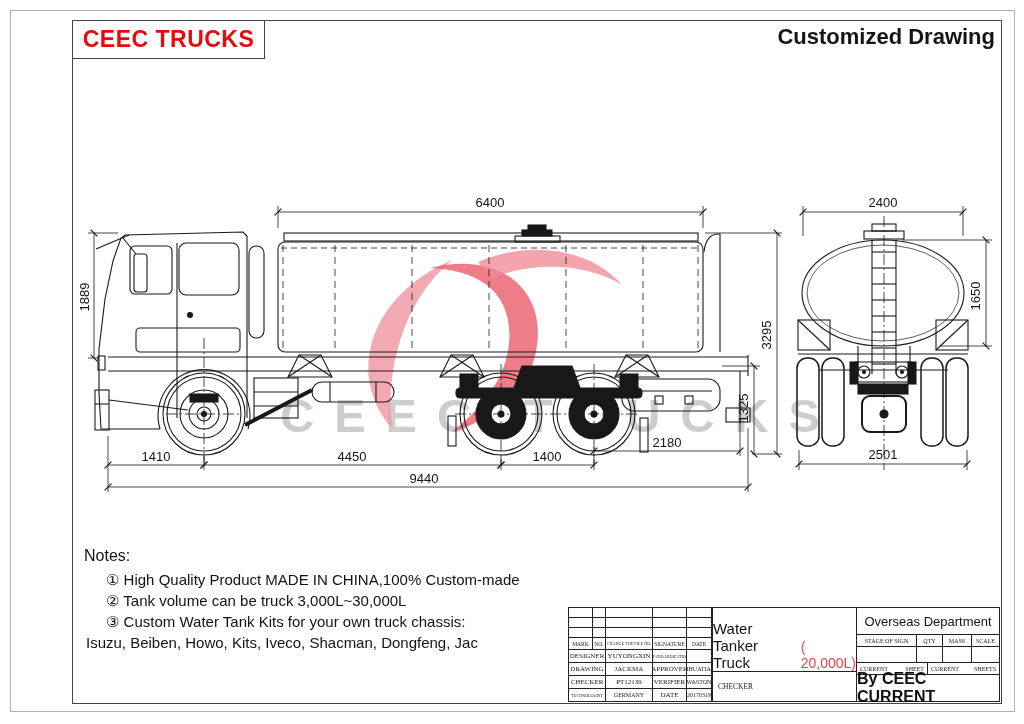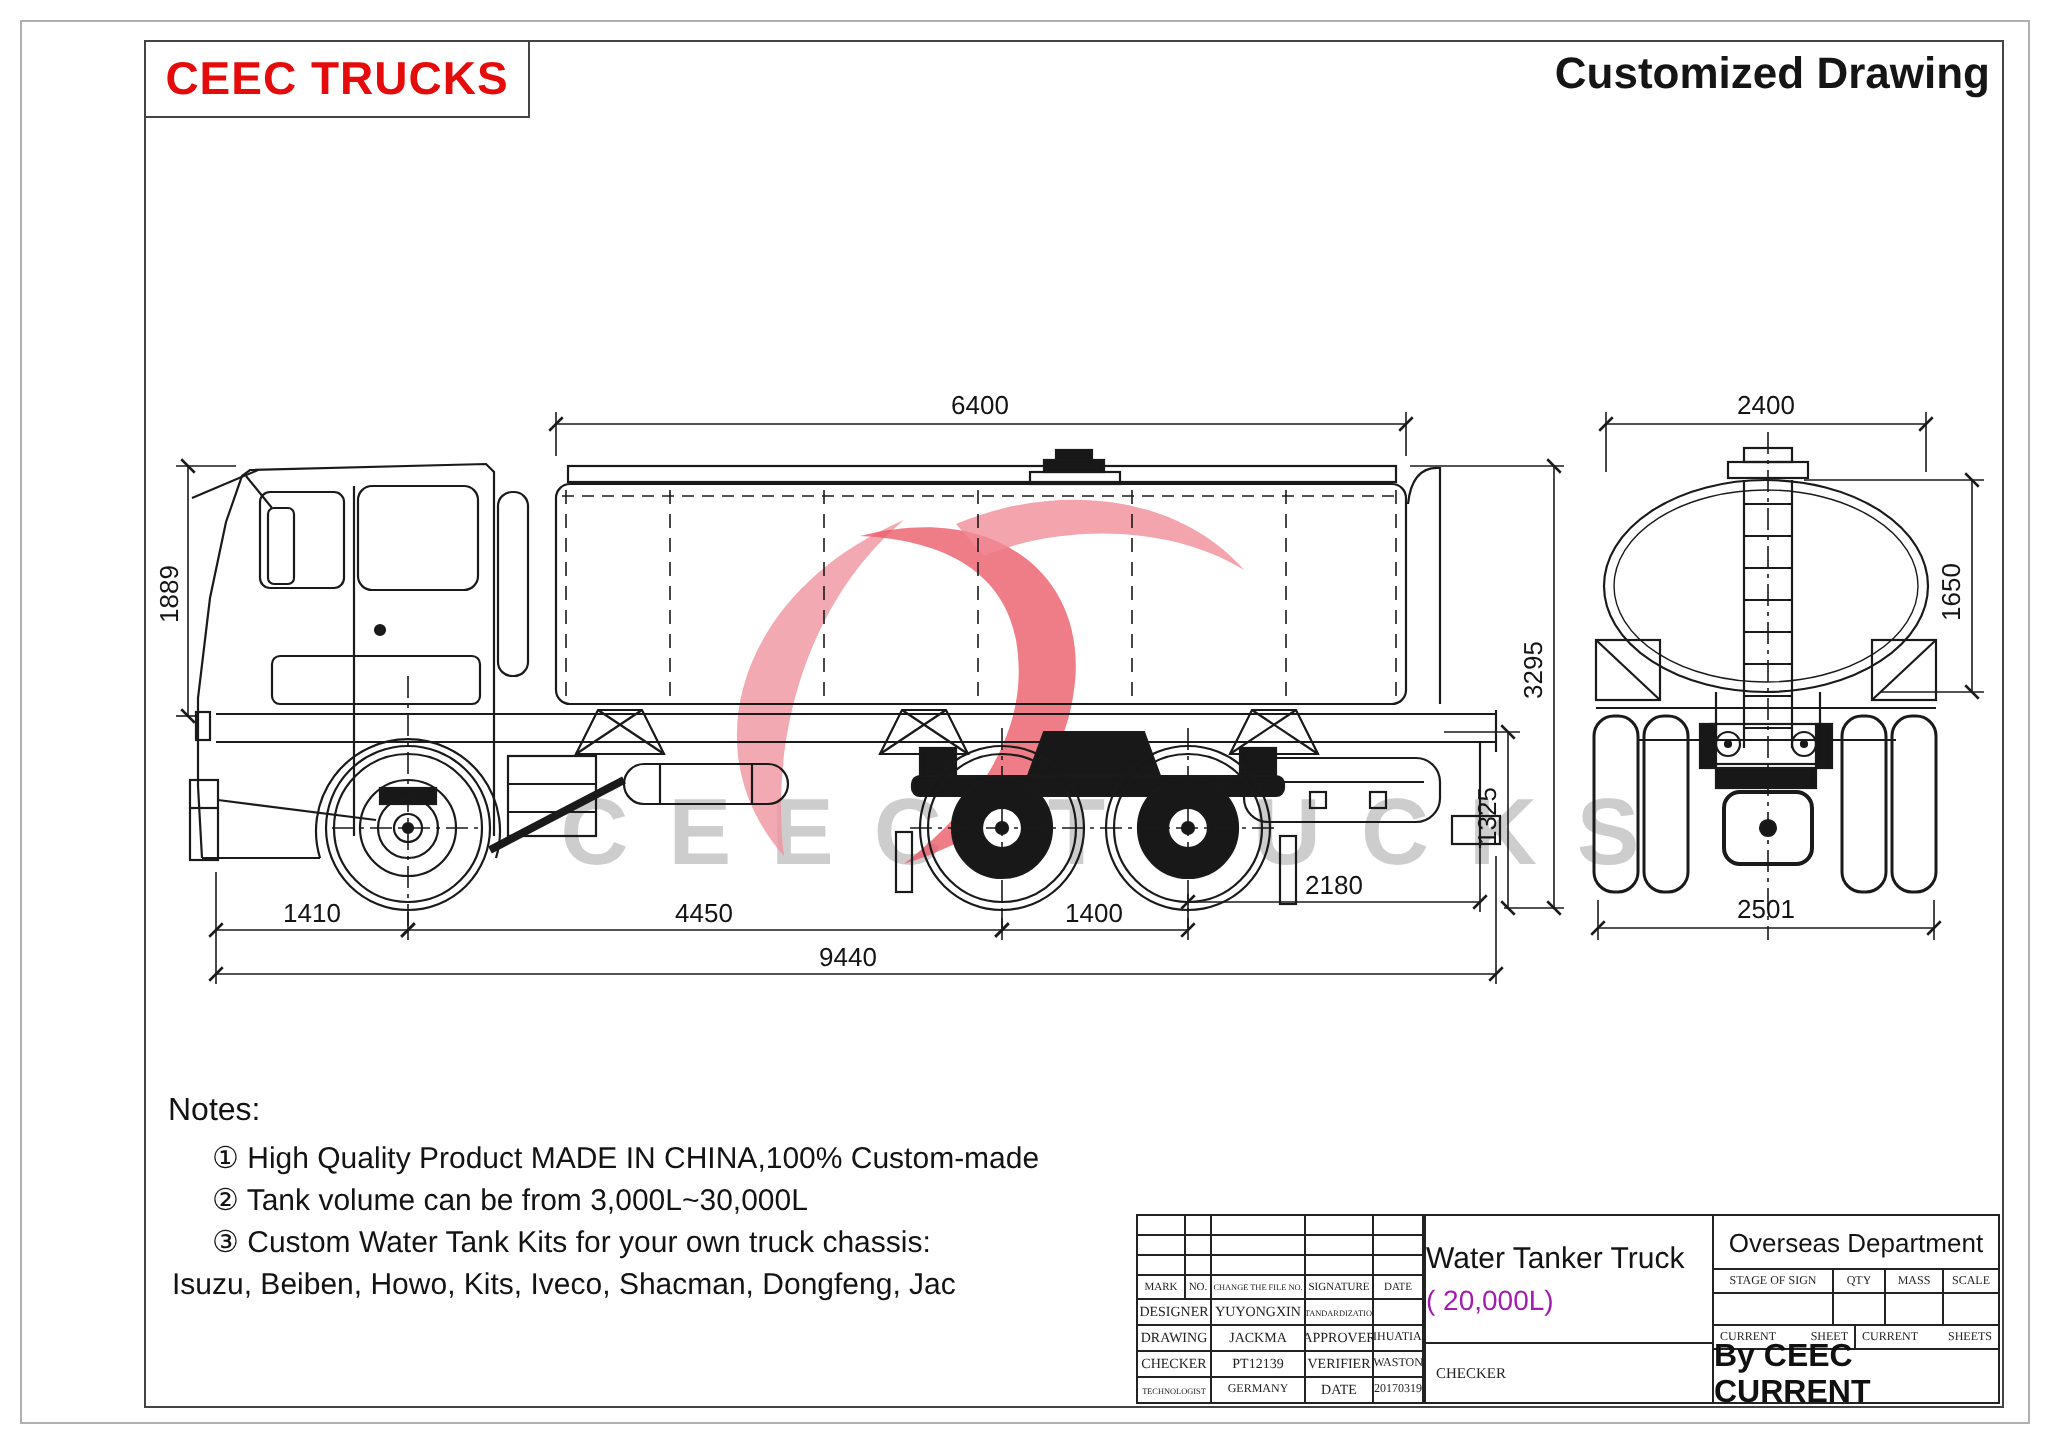--- a/index.html
+++ b/index.html
@@ -22,23 +22,23 @@
   
   .tb{box-sizing:border-box;border:1px solid #222;background:#fff;}
   .row{display:flex;box-sizing:border-box;}
   .c{box-sizing:border-box;border-right:1px solid #222;border-bottom:1px solid #222;
      display:flex;align-items:center;justify-content:center;overflow:hidden;
      font-family:Liberation Serif, serif;color:#222;}
   .c.last{border-right:none;}
   .rowlast .c{border-bottom:none;}
   .f55{font-size:5.5px;} .f7{font-size:7px;} .f6{font-size:6px;} .f4{font-size:4.2px;}
   .tb-mid-title{height:64px;border-bottom:1px solid #222;box-sizing:border-box;display:flex;
-                flex-direction:column;align-items:flex-start;justify-content:center;gap:4px;}
+                flex-direction:row;align-items:flex-end;justify-content:center;gap:4px;}
   .pt1{font-size:15px;color:#131313;}
-  .pt2{font-size:14px;color:#a21caf;}
+  .pt2{font-size:14px;color:#ef4444;}
   .material{height:29px;display:flex;align-items:center;padding-left:5px;box-sizing:border-box;
             font-family:"Liberation Serif",serif;font-size:7.5px;color:#222;}
   .dept{height:27px;border-bottom:1px solid #222;box-sizing:border-box;display:flex;
         align-items:center;justify-content:center;font-size:13px;color:#131313;}
   .spread{justify-content:space-between;padding:0 3px;}
   .by{height:26px;display:flex;align-items:center;justify-content:center;
       font-size:16px;font-weight:bold;color:#111;}
   svg text{font-family:"Liberation Sans",sans-serif;font-size:13px;fill:#141414;}
 </style>
 </head>
@@ -286,21 +286,21 @@
         <text x="883" y="207" text-anchor="middle">2400</text>
         <text x="980" y="296" text-anchor="middle" transform="rotate(-90 980 296)">1650</text>
         <text x="883" y="459" text-anchor="middle">2501</text>
       </g>
     </g>
   </svg>
 
   <div class="abs notes">
     <p class="lbl">Notes:</p>
     <p class="itm">① High Quality Product MADE IN CHINA,100% Custom-made</p>
-    <p class="itm">② Tank volume can be from 3,000L~30,000L</p>
+    <p class="itm">② Tank volume can be truck 3,000L~30,000L</p>
     <p class="itm">③ Custom Water Tank Kits for your own truck chassis:</p>
     <p class="chassis">Isuzu, Beiben, Howo, Kits, Iveco, Shacman, Dongfeng, Jac</p>
   </div>
 
   <div class="abs tb" style="left:568px;top:607px;width:144px;height:95px;">
     <div class="row" style="height:10px;">
         <div class="c" style="width:24px;"></div>
         <div class="c" style="width:13px;"></div>
         <div class="c" style="width:47px;"></div>
         <div class="c" style="width:34px;"></div>

